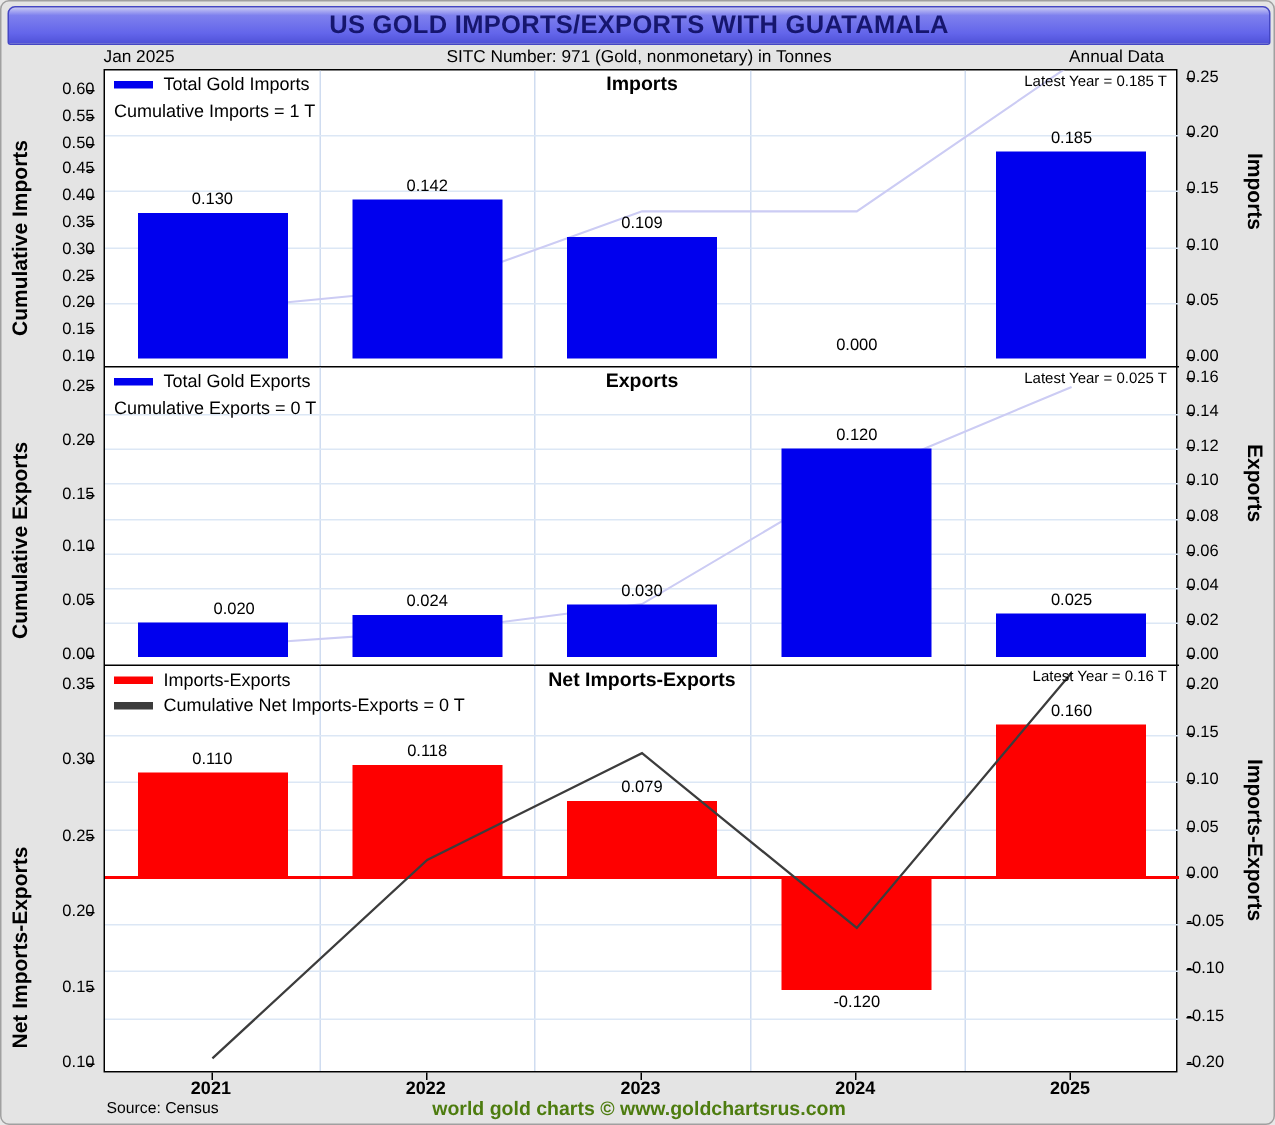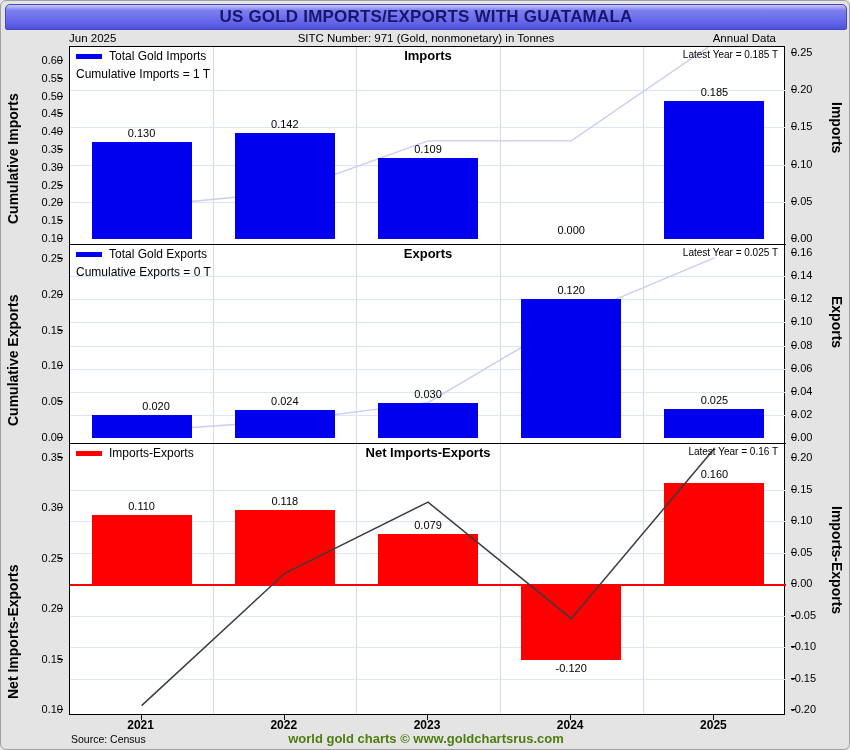--- a/index.html
+++ b/index.html
@@ -122,21 +122,21 @@
 </head>
 <body>
 
 <div id="app">
 
   <div id="titlebar">
     <span class="t">US GOLD IMPORTS/EXPORTS WITH GUATAMALA</span>
   </div>
 
   <div id="subhead">
-    <span class="sh" id="sh-left">Jun  2025</span>
+    <span class="sh" id="sh-left">Jan  2025</span>
     <span class="sh" id="sh-mid">SITC Number: 971 (Gold, nonmonetary) in Tonnes</span>
     <span class="sh" id="sh-right">Annual Data</span>
   </div>
 
   <div id="leftaxis">
     <div class="axtitle rot" style="left:4px;top:18px;height:160px;">Cumulative Imports</div>
     <div class="axtitle rot" style="left:4px;top:215px;height:165px;">Cumulative Exports</div>
     <div class="axtitle rot" style="left:4px;top:468px;height:185px;">Net Imports-Exports</div>
     <div class="ticks" id="lt1" style="left:28px;top:0;width:34px;height:198px;">
         <div class="tick tickL" style="top: 14px;">0.60</div>
@@ -360,20 +360,24 @@
       <svg class="overlay" id="p3-line" width="716" height="270">
           <polyline points="71.6,261.59 214.79999999999998,129.29 358,58.10000000000002 501.19999999999993,174.64999999999998 644.4,4.5499999999999545" fill="none" stroke="#3c3c3c" stroke-width="1.5"></polyline>
         </svg>
       <div class="p-head">
         <div class="p-title">Net Imports-Exports</div>
         <div class="p-latest">Latest Year = 0.16 T</div>
         <div class="legrow" style="top:2px;">
           <span class="swatch red"></span>
           <span class="lbl">Imports-Exports</span>
         </div>
+        <div class="legrow" style="top:19px;">
+          <span class="swatch blk"></span>
+          <span class="lbl">Cumulative Net Imports-Exports = 0 T</span>
+        </div>
       </div>
     </div>
 
   </div>
 
   <div id="xaxis">
       <div class="xtickmark" style="left: 72px;"></div>
       <div class="xlab" style="left: 71.6px;">2021</div>
       <div class="xtickmark" style="left: 215px;"></div>
       <div class="xlab" style="left: 214.8px;">2022</div>

